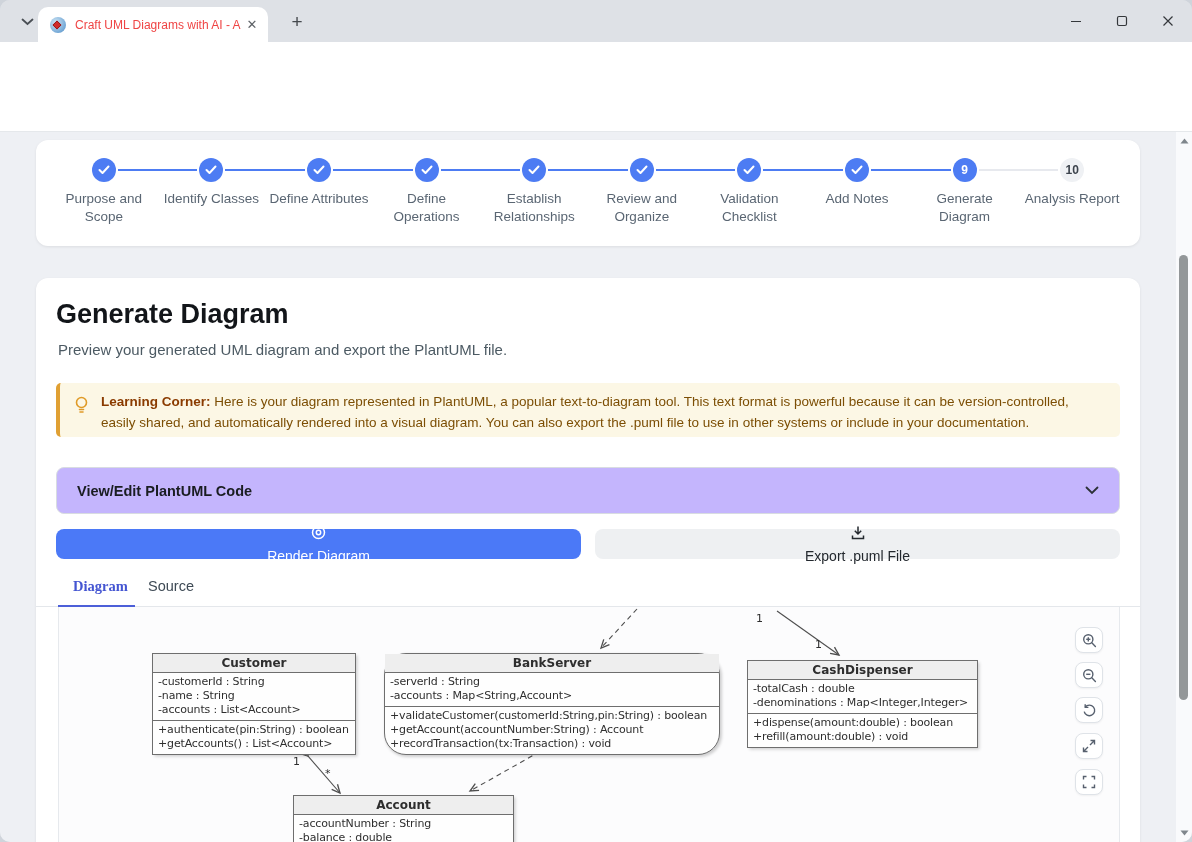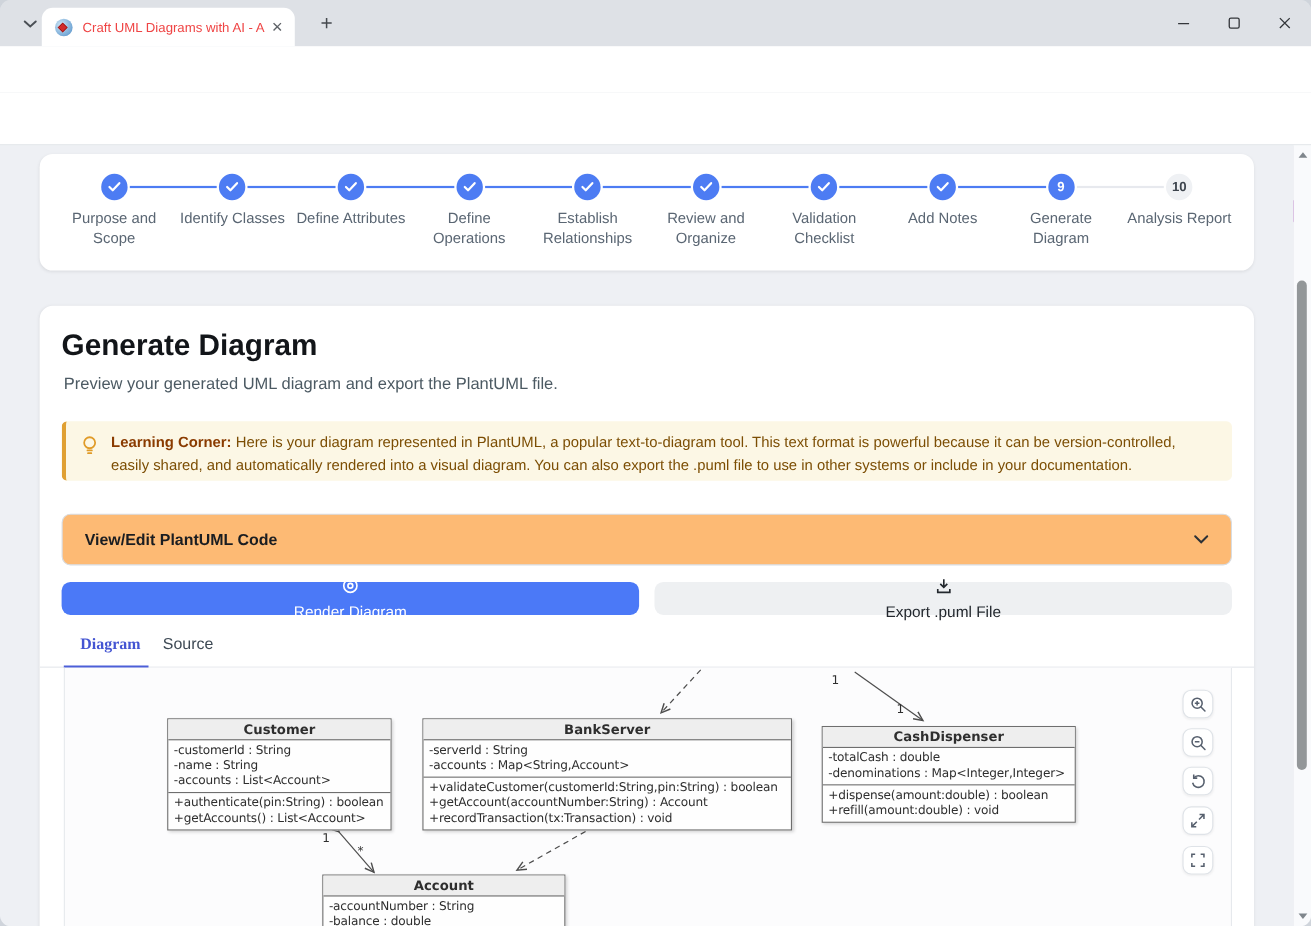--- a/index.html
+++ b/index.html
@@ -42,21 +42,21 @@
   .step .bar.gray{background:#e7e9ee;}
   .dot{width:24px;height:24px;border-radius:50%;background:#4d7cf3;color:#fff;display:flex;align-items:center;justify-content:center;font-size:12px;font-weight:700;z-index:1;}
   .dot.todo{background:#eff1f4;color:#3d444d;font-weight:600;}
   .step-label{margin-top:8px;font-size:13.5px;line-height:18px;color:#5a6673;text-align:center;max-width:110px;}
   .main{left:36px;top:146px;width:1104px;height:570px;border-radius:12px 12px 0 0;overflow:hidden;}
   .h1{position:absolute;left:20px;top:21px;font-size:27px;font-weight:700;color:#121519;}
   .sub{position:absolute;left:22px;top:63px;font-size:15px;color:#4c5a63;}
   .alert{position:absolute;left:20px;top:105px;width:1064px;height:54px;background:#fcf7e5;border-left:4px solid #e0a033;border-radius:5px;display:flex;align-items:flex-start;padding:8px 14px 0 14px;}
   .alert .txt{margin-left:12px;font-size:13.5px;line-height:21px;color:#7c4e04;}
   .alert b{color:#8a3b00;}
-  .accordion{position:absolute;left:20px;top:189px;width:1064px;height:47px;border:1px solid #d8dce1;border-radius:8px;display:flex;align-items:center;padding:0 20px;background:#fdba74;}
+  .accordion{position:absolute;left:20px;top:189px;width:1064px;height:47px;border:1px solid #d8dce1;border-radius:8px;display:flex;align-items:center;padding:0 20px;background:#c4b5fd;}
   .accordion .lbl{font-size:14.5px;font-weight:600;color:#1a1d21;flex:1;}
   .btn{position:absolute;top:251px;height:30px;border-radius:8px;display:flex;align-items:center;justify-content:center;font-size:14px;gap:8px;flex-direction:column;}
   .btn-blue{left:20px;width:525px;background:#4b79f7;color:#fff;font-weight:500;}
   .btn-gray{left:559px;width:525px;background:#eef0f2;color:#23282e;font-weight:500;justify-content:center;}
   .tabs{position:absolute;left:0px;top:296px;width:1104px;height:33px;border-bottom:1px solid #e4e7eb;}
   .dtab{position:absolute;top:4px;font-size:14.5px;}
   .dtab.active{color:#4455d2;font-weight:700;font-family:Liberation Serif, serif;}
   .dtab.idle{color:#3e4a55;font-weight:500;}
   .underline{position:absolute;left:22px;top:31px;width:77px;height:2px;background:#4c5fd8;}
   .panel{position:absolute;left:22px;top:329px;width:1062px;height:241px;background:#fcfcfd;border-left:1px solid #e6e9ed;border-right:1px solid #e6e9ed;overflow:hidden;}
@@ -350,21 +350,21 @@
             <div class="uml-row">-customerId : String</div>
             <div class="uml-row">-name : String</div>
             <div class="uml-row">-accounts : List&lt;Account&gt;</div>
           </div>
           <div class="uml-sec">
             <div class="uml-row">+authenticate(pin:String) : boolean</div>
             <div class="uml-row">+getAccounts() : List&lt;Account&gt;</div>
           </div>
         </div>
 
-        <div class="uml-class" style="left:325px;top:46px;width:336px;">
+        <div class="uml-class" style="left:325px;top:46px;width:336px;border-radius:22px;">
           <div class="uml-title">BankServer</div>
           <div class="uml-sec">
             <div class="uml-row">-serverId : String</div>
             <div class="uml-row">-accounts : Map&lt;String,Account&gt;</div>
           </div>
           <div class="uml-sec">
             <div class="uml-row">+validateCustomer(customerId:String,pin:String) : boolean</div>
             <div class="uml-row">+getAccount(accountNumber:String) : Account</div>
             <div class="uml-row">+recordTransaction(tx:Transaction) : void</div>
           </div>

